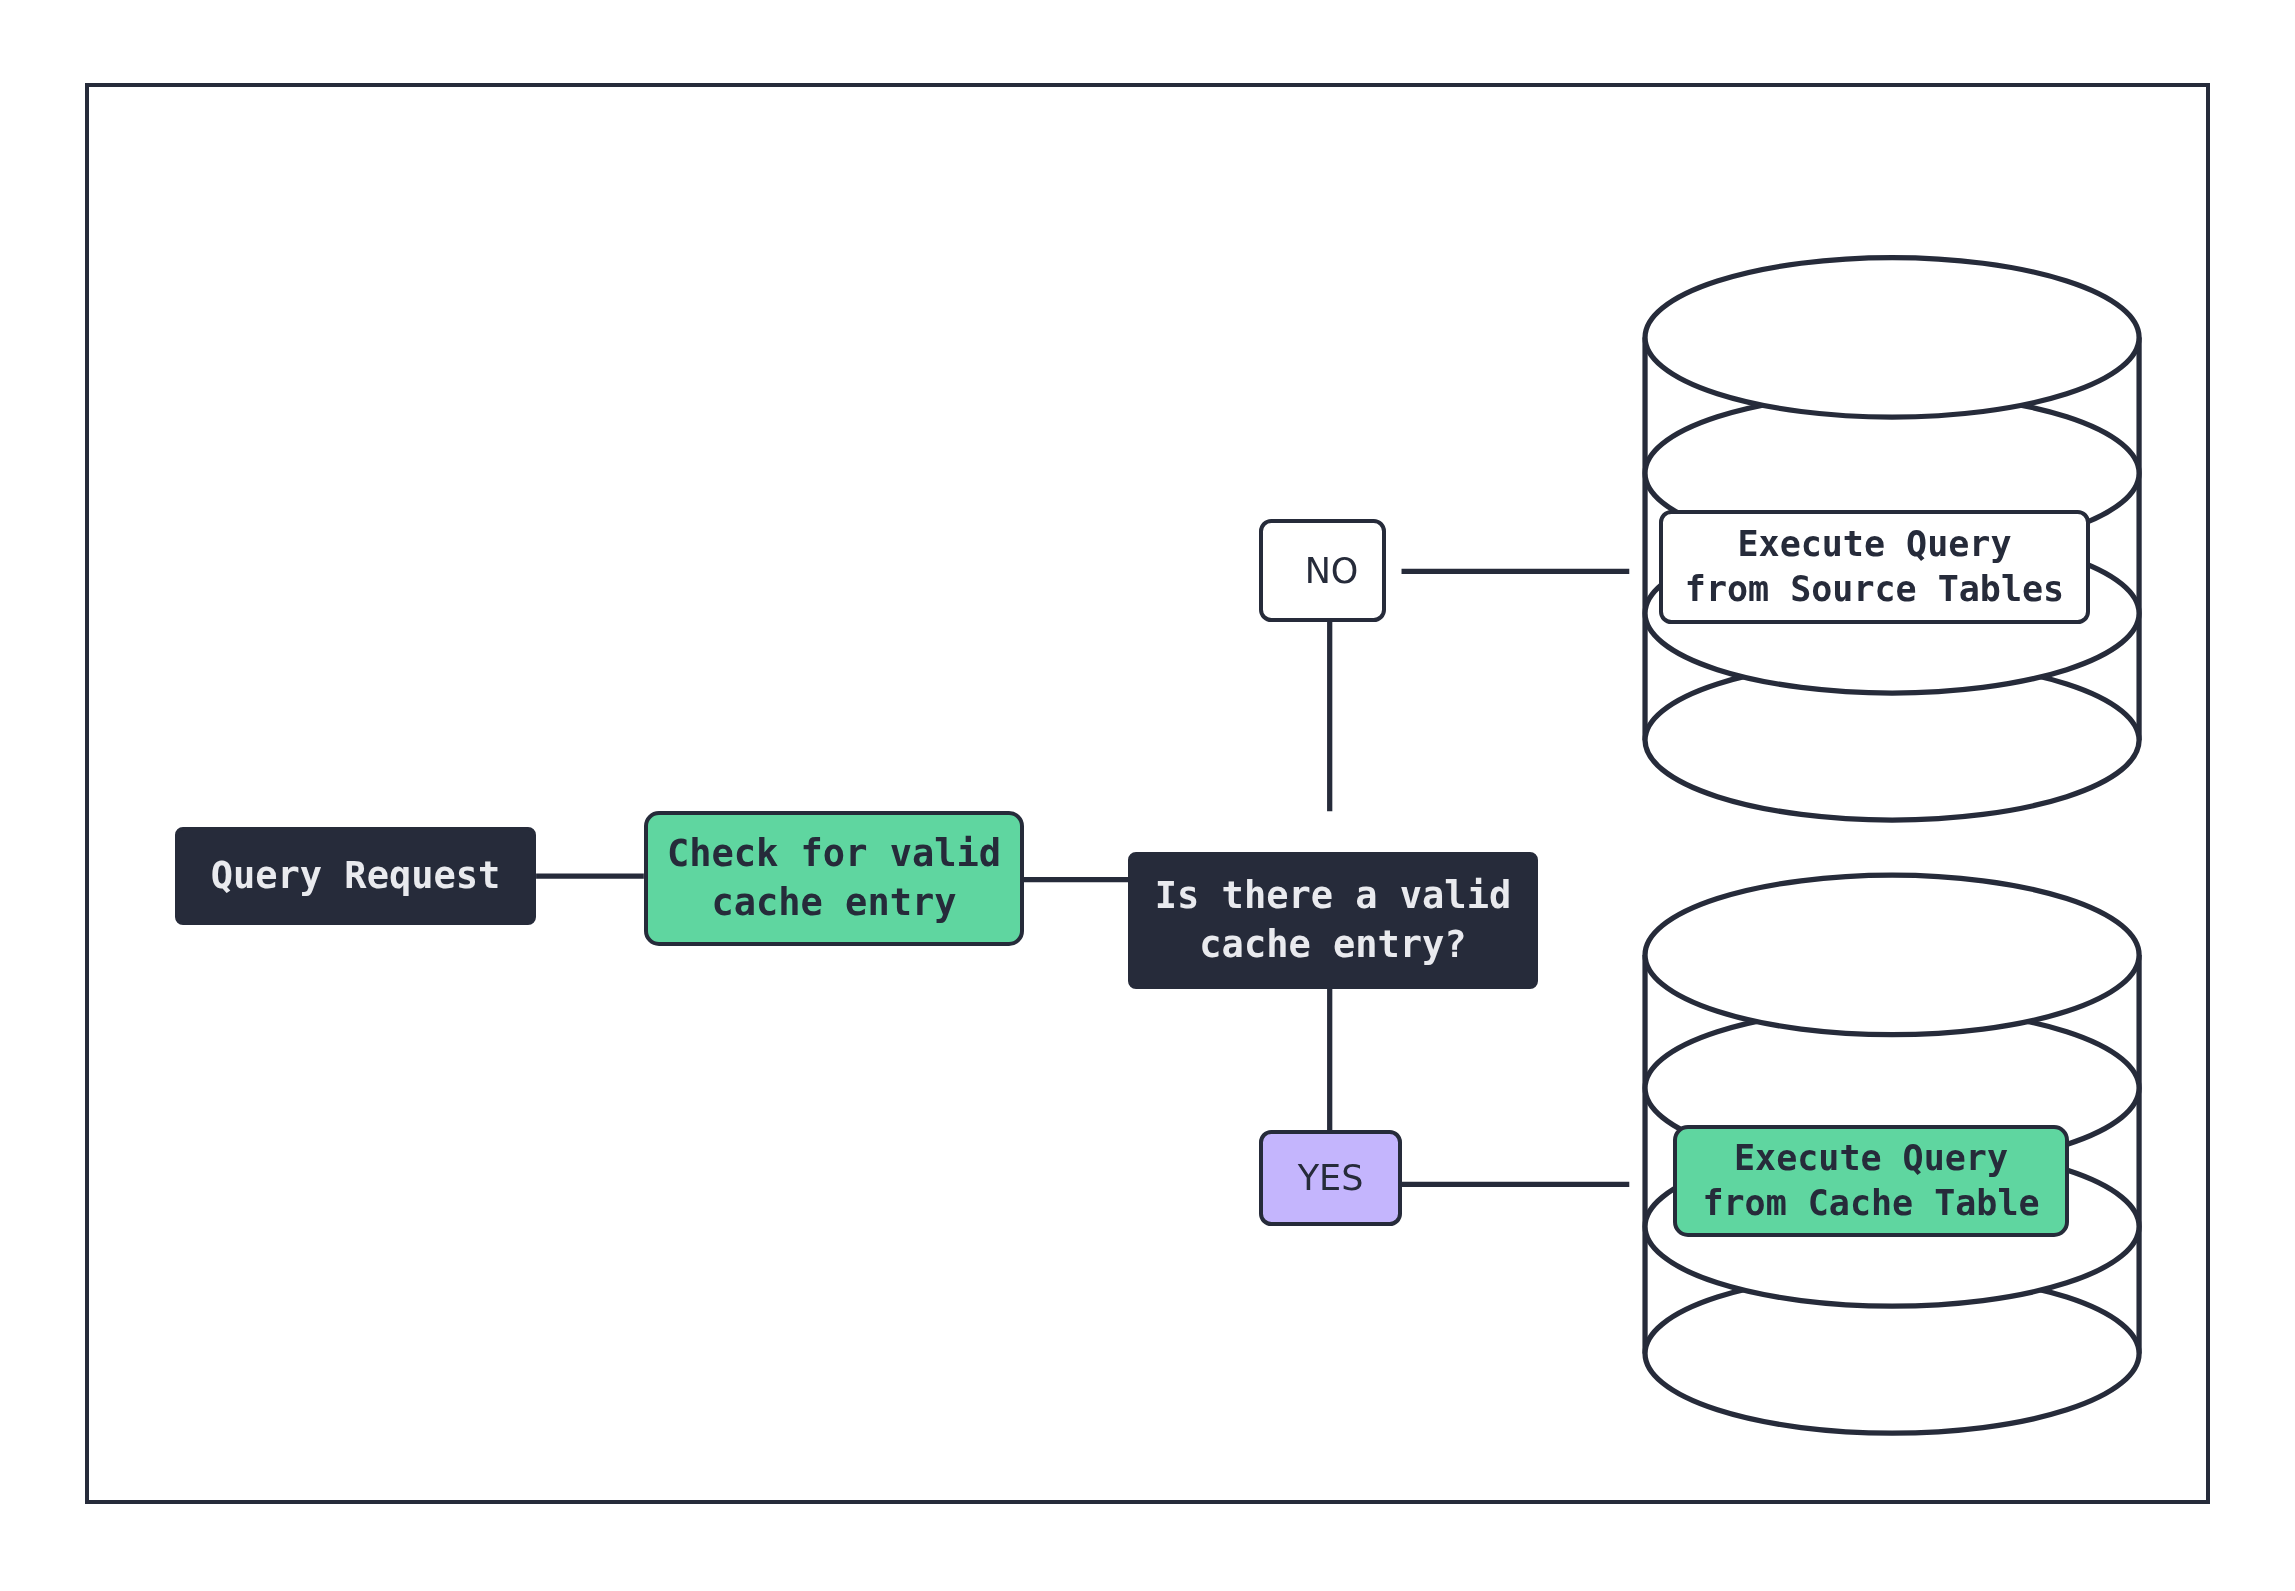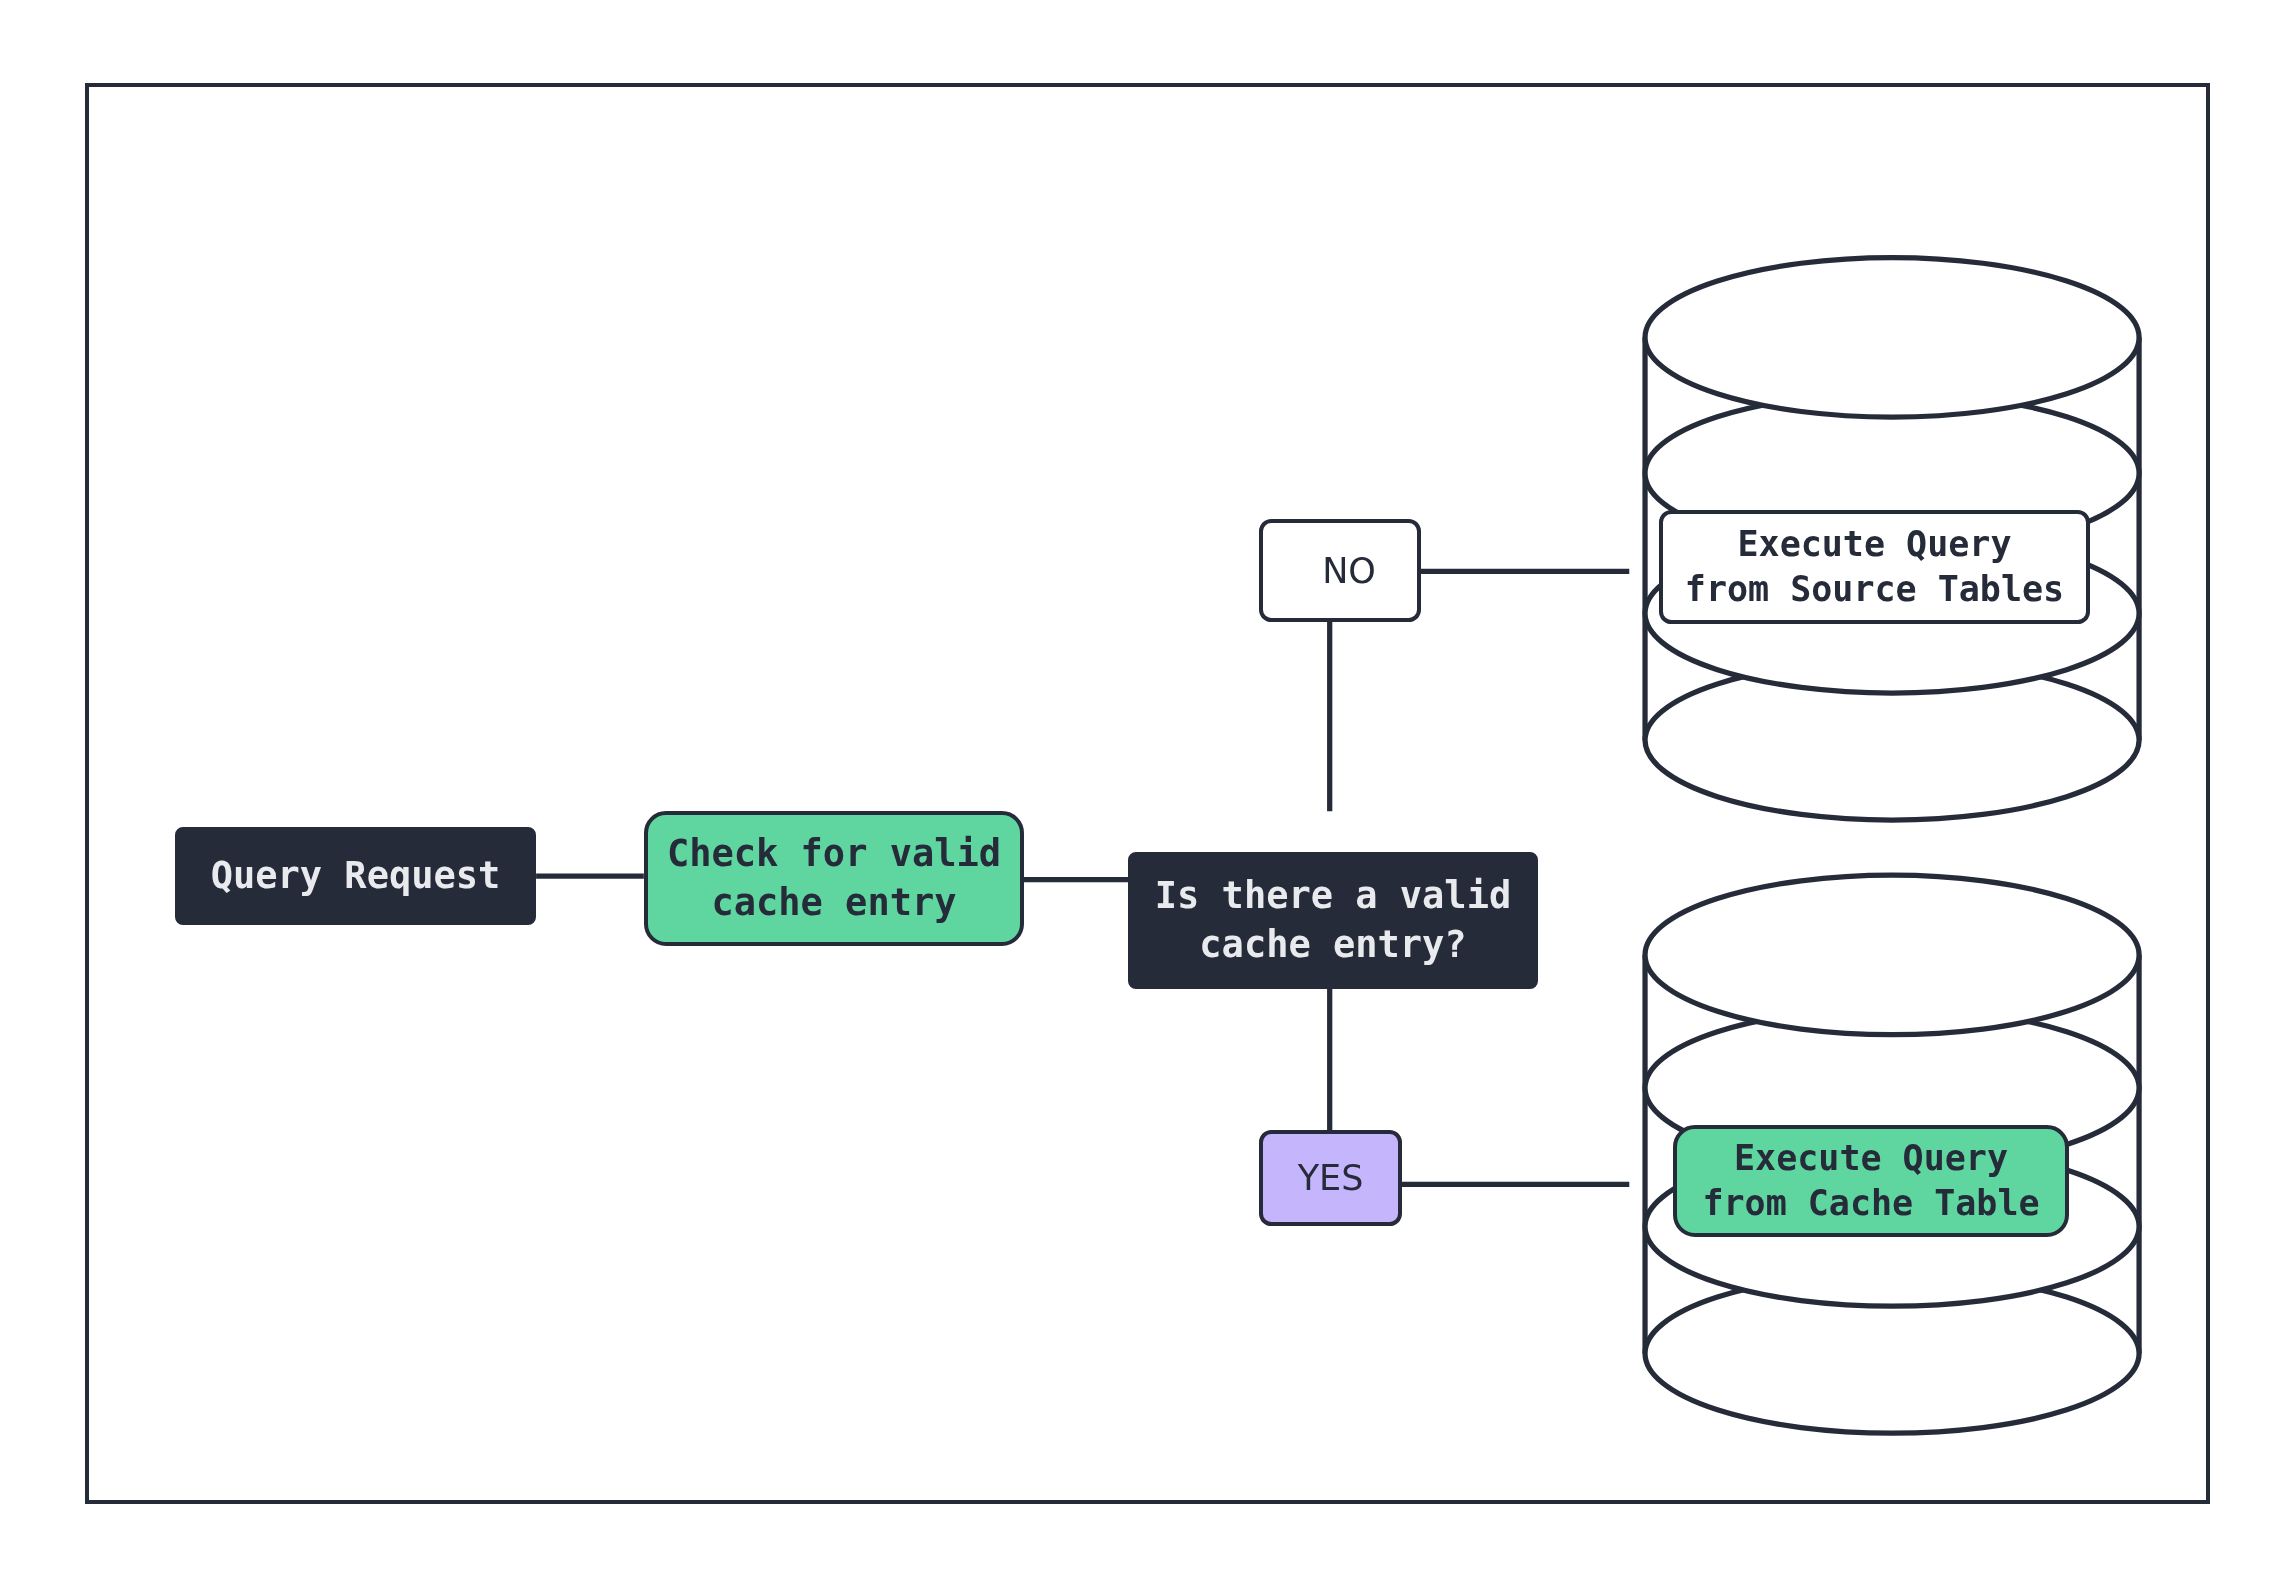--- a/index.html
+++ b/index.html
@@ -80,21 +80,21 @@
   .node-dark {
     background: #262b3a;
     color: #e9eaee;
     border: 3.5px solid #262b3a;
     border-radius: 8px;
   }
   .node-green {
     background: #5fd6a0;
     color: #262b3a;
     border: 4.4px solid #262b3a;
-    border-radius: 22px;
+    border-radius: 15px;
   }
 
   #node-query-request {
     left: 175px; top: 827px; width: 361px; height: 98px;
     font-size: 37px;
   }
   #node-check-cache {
     left: 644px; top: 811px; width: 380px; height: 135px;
     font-size: 37px;
   }
@@ -121,21 +121,21 @@
     align-items: center;
     justify-content: center;
     font-family: "DejaVu Sans", "Liberation Sans", sans-serif;
     font-size: 35px;
     font-weight: 500;
     color: #262b3a;
     border: 4.4px solid #262b3a;
     border-radius: 12.3px;
   }
   #label-no {
-    left: 1259px; top: 519px; width: 162px; height: 103px;
+    left: 1259px; top: 519px; width: 127px; height: 103px;
     background: #ffffff;
     padding-left: 18px;
   }
   #label-yes {
     left: 1259px; top: 1130px; width: 143px; height: 96px;
     background: #c4b5fd;
   }
 </style>
 </head>
 <body>

